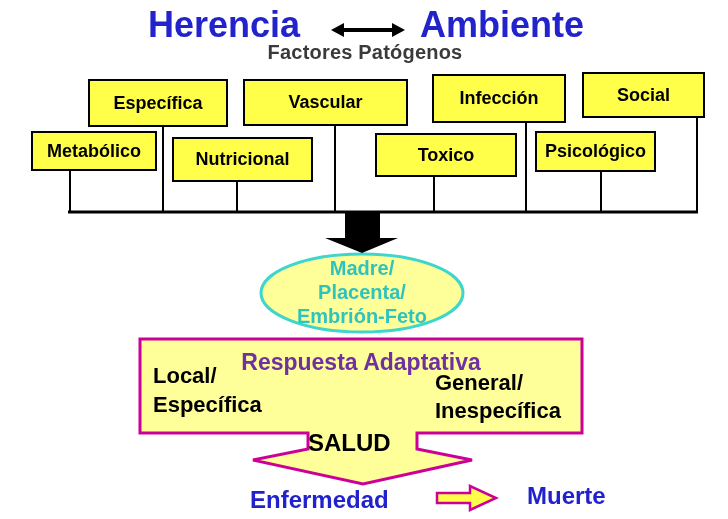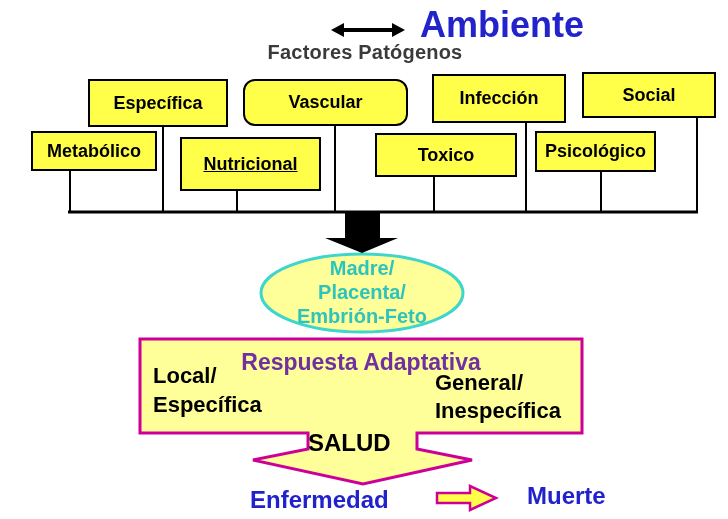--- a/index.html
+++ b/index.html
@@ -13,25 +13,25 @@
   .title-left{left:148px;top:4px;}
   .title-right{left:420px;top:4px;}
   .dbl-arrow{left:331px;top:20px;z-index:3;}
   .subtitle{left:215px;top:41px;width:300px;text-align:center;font-size:20px;
             color:var(--subtitle-color);letter-spacing:0.2px;z-index:3;}
   
   .factor{background:var(--box-yellow);border:2px solid var(--line-black);
           display:flex;align-items:center;justify-content:center;
           font-size:18px;color:#000;text-align:center;z-index:2;box-sizing:border-box;}
   .f-anatomico  {left:88px; top:79px; width:140px;height:48px;}
-  .f-vascular   {left:243px;top:79px; width:165px;height:47px;border-radius:12px;}
+  .f-vascular   {left:243px;top:79px; width:165px;height:47px;}
   .f-infeccion  {left:432px;top:74px; width:134px;height:49px;}
-  .f-social     {left:582px;top:72px; width:134px;height:46px;}
+  .f-social     {left:582px;top:72px; width:123px;height:46px;}
   .f-metabolico {left:31px; top:131px;width:126px;height:40px;}
-  .f-nutricional{left:180px;top:137px;width:141px;height:54px;text-decoration:underline;}
+  .f-nutricional{left:172px;top:137px;width:141px;height:45px;}
   .f-toxico     {left:375px;top:133px;width:142px;height:44px;text-align:right;}
   .f-psicologico{left:535px;top:131px;width:121px;height:41px;}
   
   .shape-layer{left:0;top:0;z-index:1;}
   .conn{stroke:var(--line-black);stroke-width:2;}
   .conn-h{stroke:var(--line-black);stroke-width:3;}
   .black-arrow{fill:var(--line-black);}
   .mp-ellipse{fill:var(--pale-yellow);stroke:var(--turquoise-border);stroke-width:3;}
   .callout{fill:var(--pale-yellow);stroke:var(--magenta);stroke-width:3;stroke-linejoin:miter;}
   .small-arrow{fill:var(--box-yellow);stroke:var(--magenta);stroke-width:2.5;stroke-linejoin:miter;}
@@ -48,20 +48,21 @@
   .salud{left:308px;top:429px;width:112px;text-align:left;font-size:24px;color:#000;z-index:3;}
   
   .enfermedad{left:250px;top:486px;font-size:24px;color:var(--outcome-blue);z-index:3;}
   .muerte{left:527px;top:482px;font-size:24px;color:var(--outcome-blue);z-index:3;}
 </style>
 </head>
 <body>
 
 <div class="slide">
 
+  <div class="abs title title-left">Herencia</div>
   <svg class="abs dbl-arrow" width="74" height="20" viewBox="0 0 74 20">
     <line x1="10" y1="10" x2="64" y2="10" stroke="#000" stroke-width="4"></line>
     <polygon points="0,10 13,3 13,17" fill="#000"></polygon>
     <polygon points="74,10 61,3 61,17" fill="#000"></polygon>
   </svg>
   <div class="abs title title-right">Ambiente</div>
   <div class="abs subtitle">Factores Patógenos</div>
 
   <div class="abs factor f-anatomico">Específica</div>
   <div class="abs factor f-vascular">Vascular</div>

